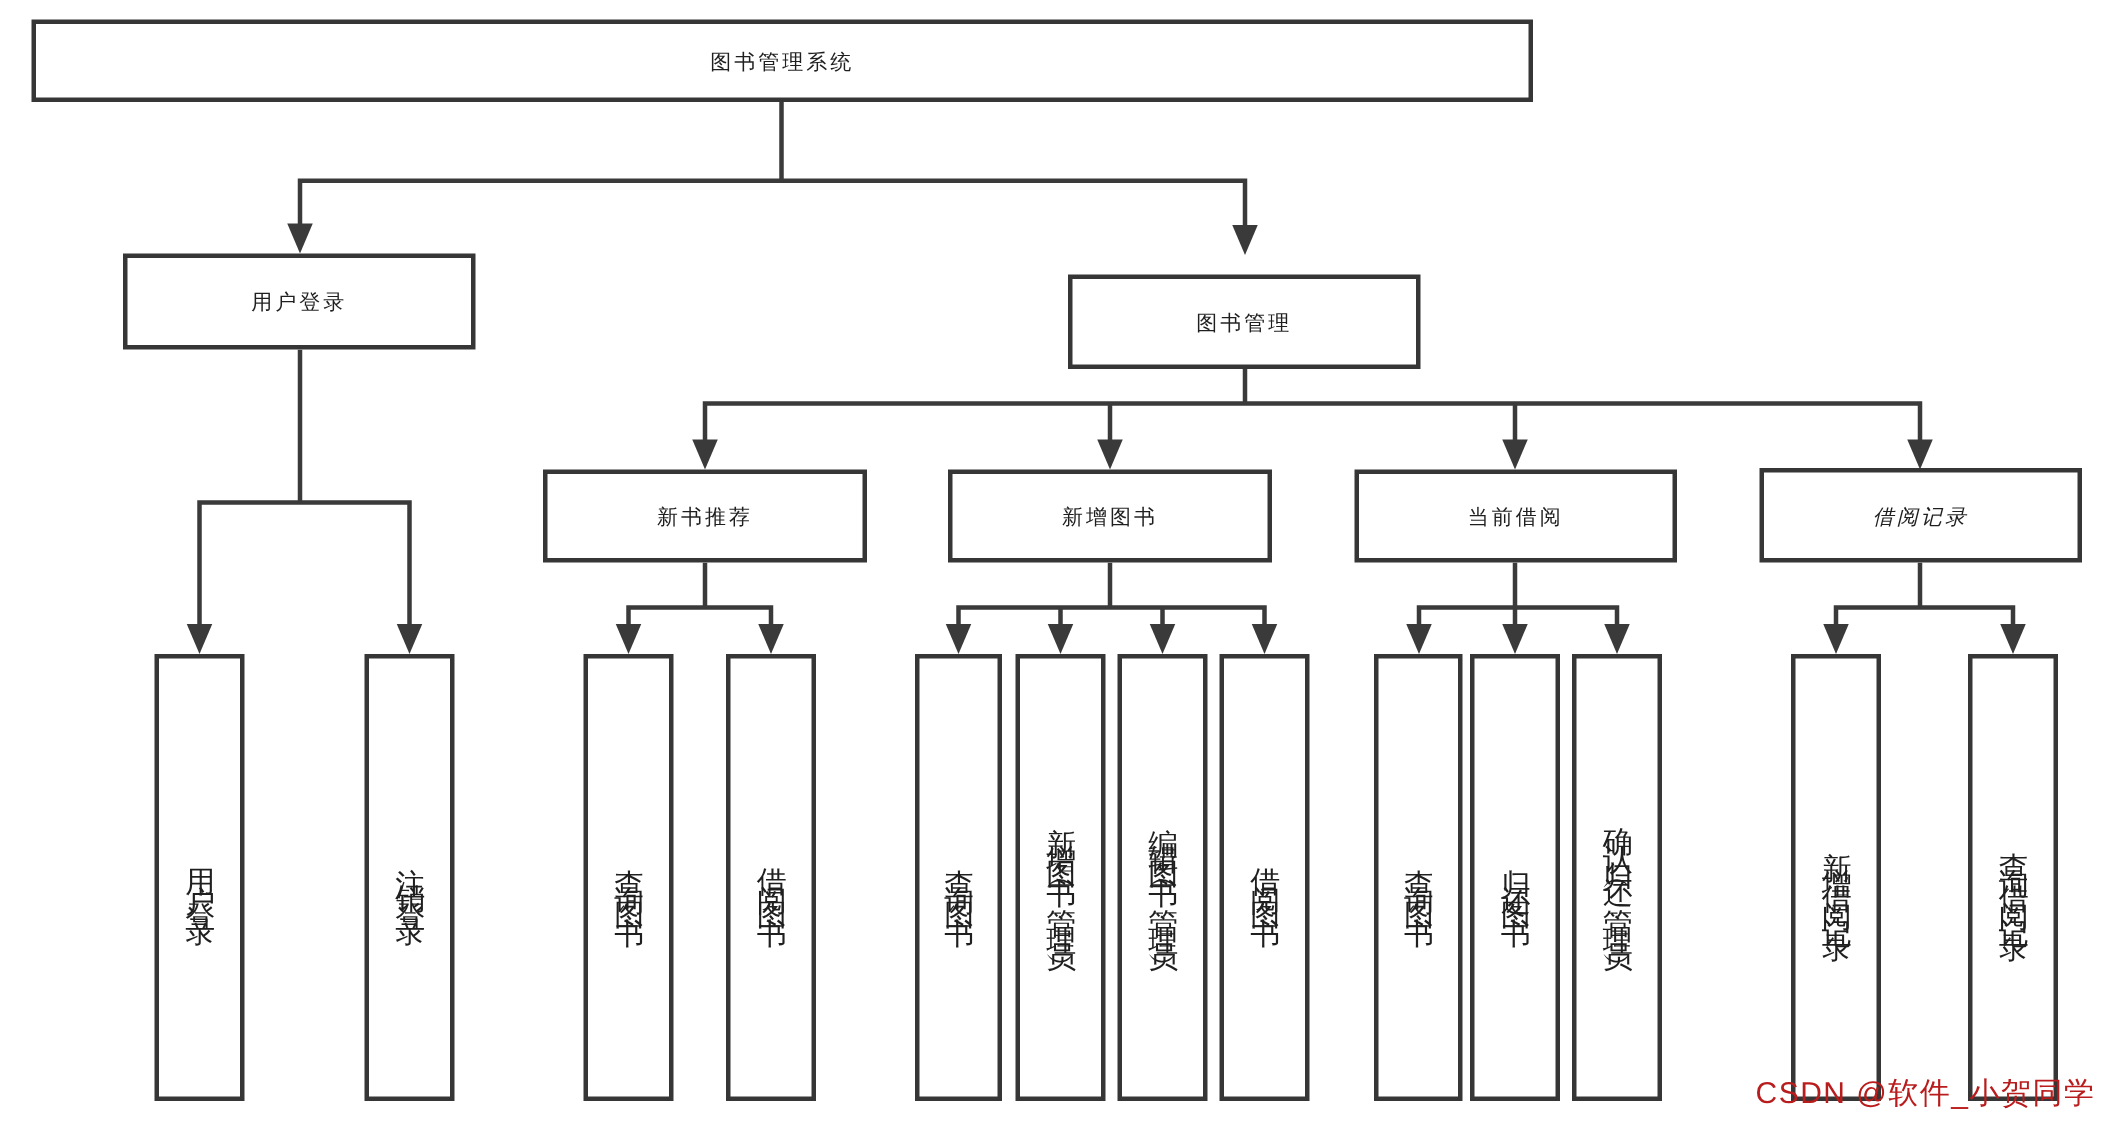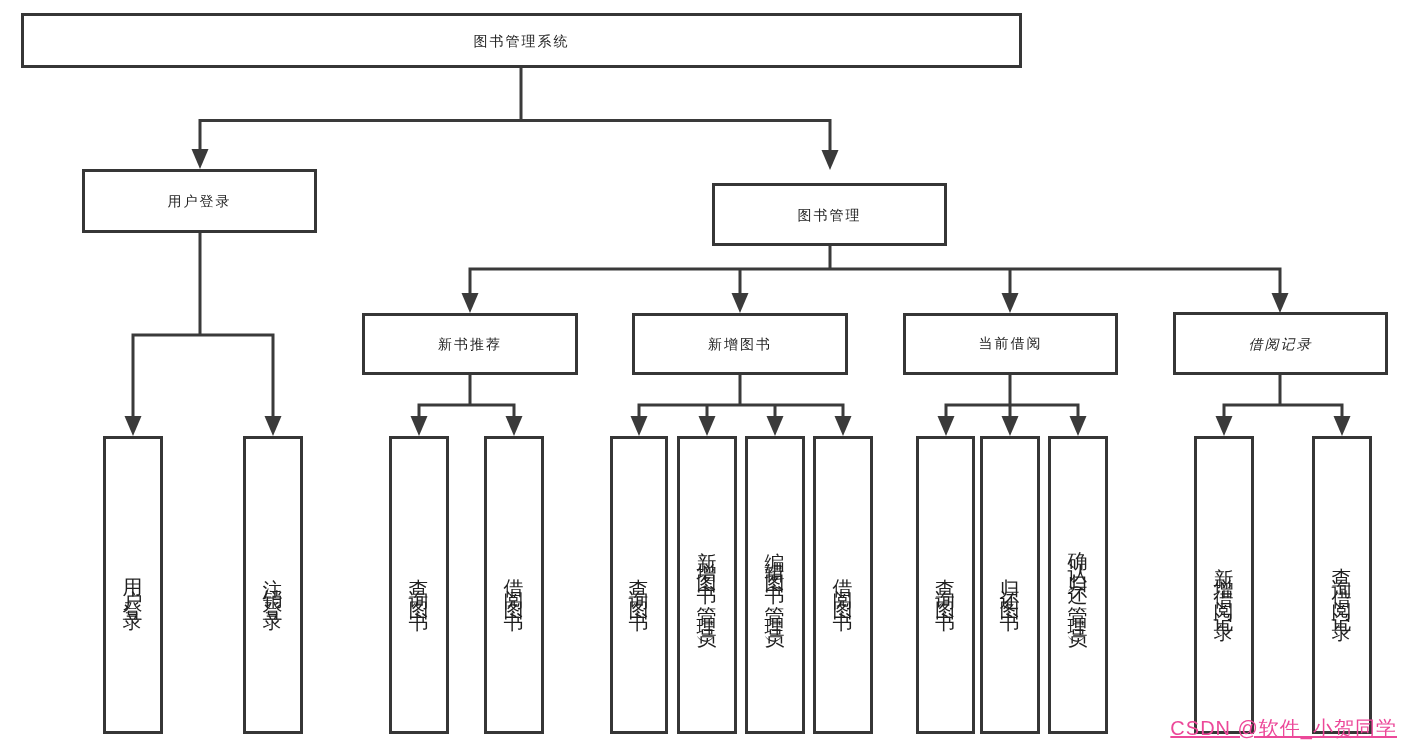--- a/index.html
+++ b/index.html
@@ -43,25 +43,24 @@
     text-orientation: mixed;
     font-size: 20px;
     letter-spacing: 11px;
     line-height: 1;
   }
   #watermark {
     position: absolute;
     right: 8px;
     bottom: 5px;
     font-size: 20px;
-    color: #ec4899;
+    color: #b91c1c;
     letter-spacing: 1px;
     z-index: 3;
     white-space: nowrap;
-    text-decoration: underline;
   }
 </style>
 </head>
 <body>
 
 <div id="canvas">
 
   <svg id="connectors" width="1405" height="747" viewBox="0 0 1405 747">
     <g stroke="#3a3a3a" stroke-width="3" fill="none">
 
@@ -102,21 +101,21 @@
     </g>
   </svg>
 
   <div class="node h" style="left:21px; top:13px; width:1001px; height:55px;">图书管理系统</div>
 
   <div class="node h" style="left:82px; top:169px; width:235px; height:64px;">用户登录</div>
   <div class="node h" style="left:712px; top:170px; width:235px; height:63px;margin-top:13px;">图书管理</div>
 
   <div class="node h" style="left:362px; top:313px; width:216px; height:62px;text-align:right;">新书推荐</div>
   <div class="node h" style="left:632px; top:313px; width:216px; height:62px;">新增图书</div>
-  <div class="node h" style="left:903px; top:313px; width:215px; height:62px;font-family:Liberation Serif, serif;">当前借阅</div>
+  <div class="node h" style="left:903px; top:313px; width:215px; height:62px;">当前借阅</div>
   <div class="node h" style="left:1173px; top:312px; width:215px; height:63px;font-style:italic;">借阅记录</div>
 
   <div class="node v" style="left:103px; top:436px; width:60px; height:298px;">用户登录</div>
   <div class="node v" style="left:243px; top:436px; width:60px; height:298px;">注销登录</div>
 
   <div class="node v" style="left:389px; top:436px; width:60px; height:298px;">查询图书</div>
   <div class="node v" style="left:484px; top:436px; width:60px; height:298px;">借阅图书</div>
 
   <div class="node v" style="left:610px; top:436px; width:58px; height:298px;">查询图书</div>
   <div class="node v" style="left:677px; top:436px; width:60px; height:298px;">新增图书（管理员）</div>

